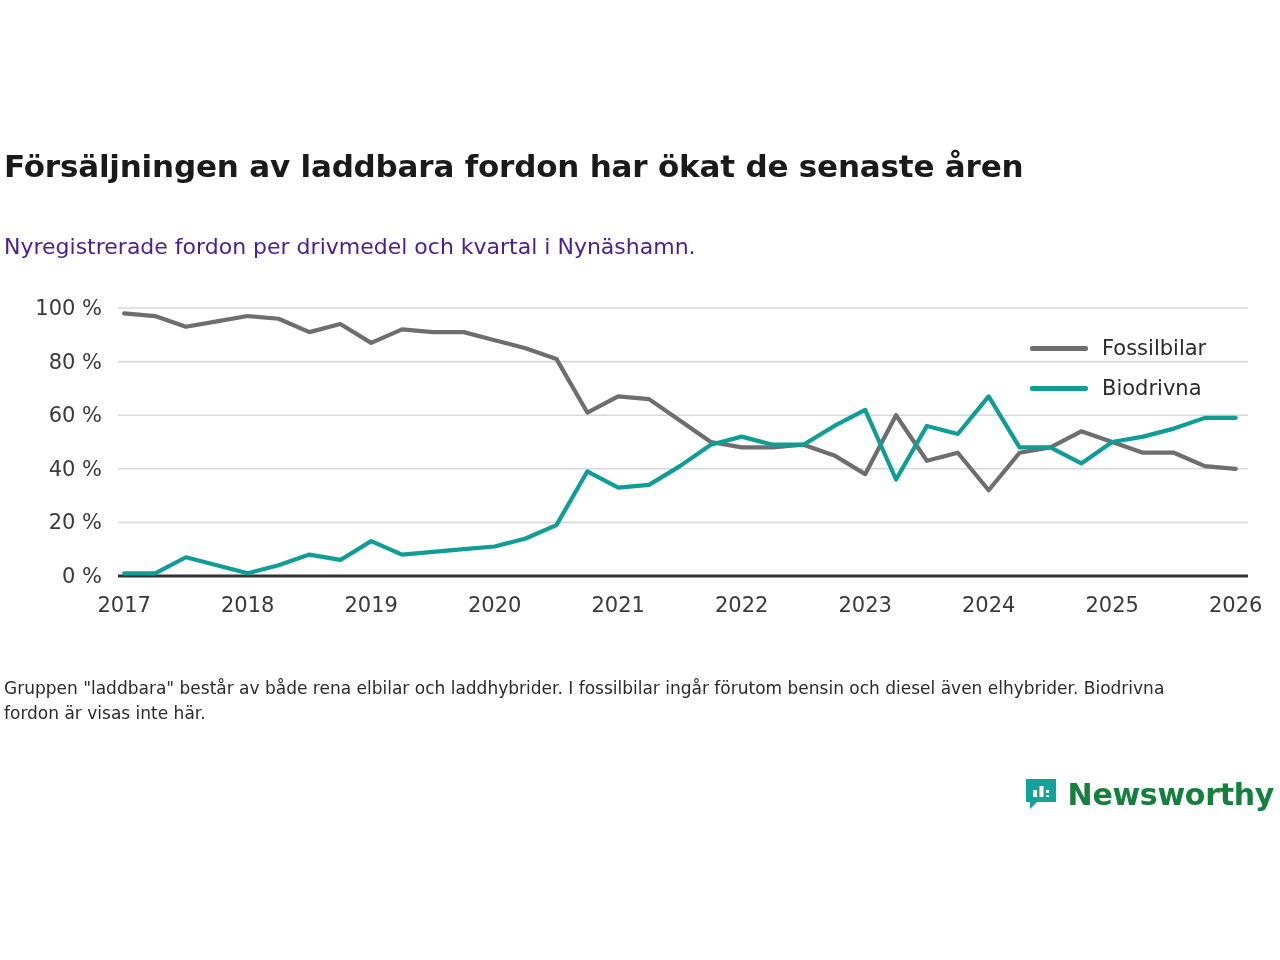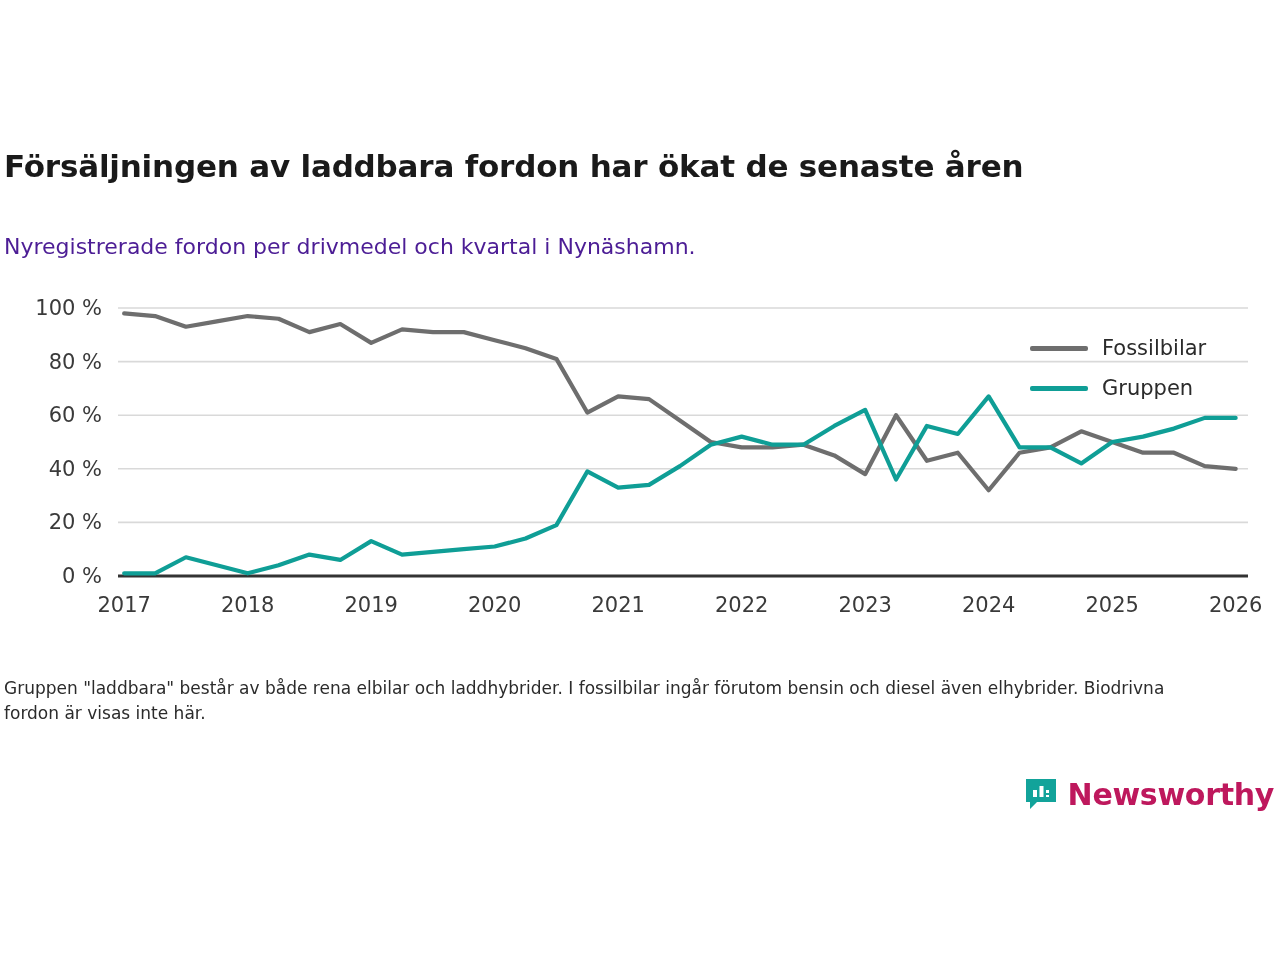--- a/index.html
+++ b/index.html
@@ -60,21 +60,21 @@
     position: absolute;
     right: 6px;
     bottom: 148px;
     display: flex;
     align-items: center;
     gap: 9px;
   }
   .brand-name {
     font-size: 30px;
     font-weight: bold;
-    color: #be185d;
+    color: #15803d;
     letter-spacing: -0.3px;
   }
   .legend {
     position: absolute;
     left: 1030px;
     top: 48px;
   }
   .legend-row {
     display: flex;
     align-items: center;
@@ -132,21 +132,21 @@
         <path d="M124.17 33.36 L155.05 36.04 L185.92 46.76 L216.80 41.40 L247.67 36.04 L278.55 38.72 L309.42 52.12 L340.30 44.08 L371.17 62.84 L402.04 49.44 L432.92 52.12 L463.79 52.12 L494.67 60.16 L525.54 68.20 L556.42 78.92 L587.29 132.52 L618.16 116.44 L649.04 119.12 L679.91 140.56 L710.79 162.00 L741.66 167.36 L772.54 167.36 L803.41 164.68 L834.28 175.40 L865.16 194.16 L896.03 135.20 L926.91 180.76 L957.78 172.72 L988.66 210.24 L1019.53 172.72 L1050.40 167.36 L1081.28 151.28 L1112.15 162.00 L1143.03 172.72 L1173.90 172.72 L1204.78 186.12 L1235.65 188.80" fill="none" stroke="#6e6e6e" stroke-width="4.2" stroke-linejoin="round" stroke-linecap="round"></path>
         <path d="M124.17 293.32 L155.05 293.32 L185.92 277.24 L216.80 285.28 L247.67 293.32 L278.55 285.28 L309.42 274.56 L340.30 279.92 L371.17 261.16 L402.04 274.56 L432.92 271.88 L463.79 269.20 L494.67 266.52 L525.54 258.48 L556.42 245.08 L587.29 191.48 L618.16 207.56 L649.04 204.88 L679.91 186.12 L710.79 164.68 L741.66 156.64 L772.54 164.68 L803.41 164.68 L834.28 145.92 L865.16 129.84 L896.03 199.52 L926.91 145.92 L957.78 153.96 L988.66 116.44 L1019.53 167.36 L1050.40 167.36 L1081.28 183.44 L1112.15 162.00 L1143.03 156.64 L1173.90 148.60 L1204.78 137.88 L1235.65 137.88" fill="none" stroke="#0f9e96" stroke-width="4.2" stroke-linejoin="round" stroke-linecap="round"></path>
       </svg>
     <div class="legend">
       <div class="legend-row">
         <span class="legend-swatch" id="sw0" style="background: rgb(110, 110, 110);"></span>
         <span class="legend-label">Fossilbilar</span>
       </div>
       <div class="legend-row">
         <span class="legend-swatch" id="sw1" style="background: rgb(15, 158, 150);"></span>
-        <span class="legend-label">Gruppen</span>
+        <span class="legend-label">Biodrivna</span>
       </div>
     </div>
   </div>
 
   <div class="footnote">Gruppen "laddbara" består av både rena elbilar och laddhybrider. I fossilbilar ingår förutom bensin och diesel även elhybrider. Biodrivna fordon är visas inte här.</div>
 
   <div class="brand">
     <svg width="36" height="36" viewBox="0 0 36 36">
       <path d="M3 3 H33 V26 H14 L7 33 V26 H3 Z" fill="#12a39a"></path>
       <rect x="10" y="14" width="4" height="7" fill="#ffffff"></rect>

